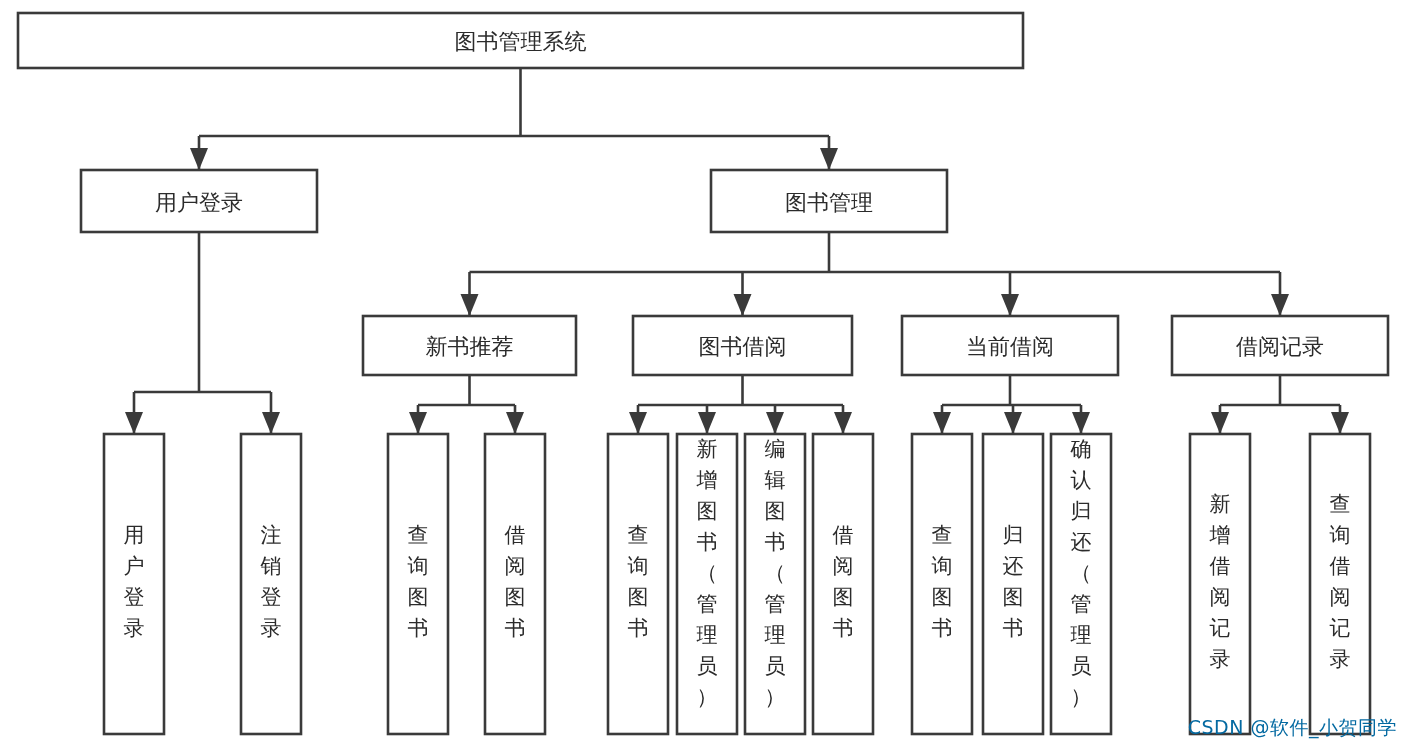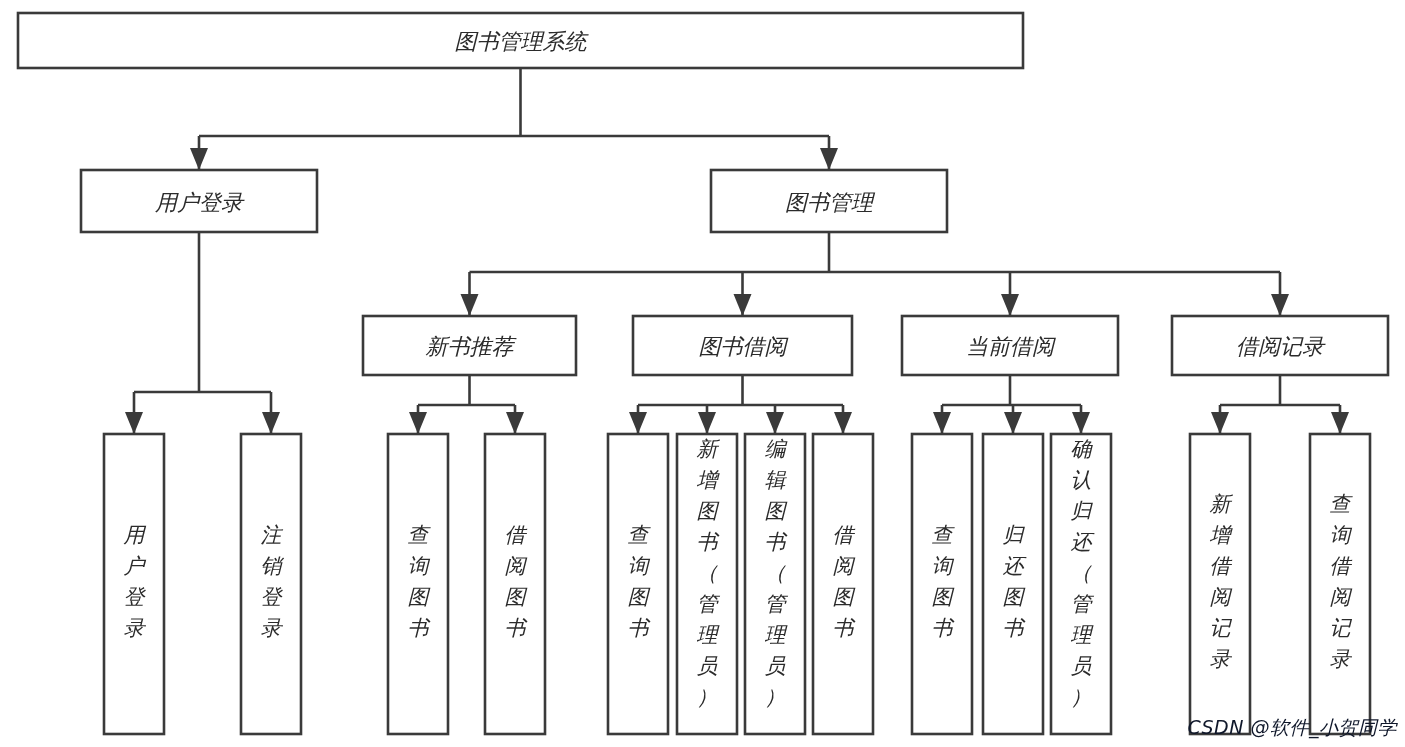--- a/index.html
+++ b/index.html
@@ -11,21 +11,20 @@
     width: 1405px;
     height: 747px;
     font-family: "DejaVu Sans", "Liberation Sans", sans-serif;
     overflow: hidden;
   }
   #diagram-root {
     position: relative;
     width: 1405px;
     height: 747px;
     background: #ffffff;
-    font-style: italic;
   }
   svg#tree-svg {
     position: absolute;
     top: 0;
     left: 0;
     width: 1405px;
     height: 747px;
     display: block;
   }
   .node-box {
@@ -53,21 +52,21 @@
   .node-label-v {
     fill: #2b2b2b;
     font-family: "DejaVu Sans", "Liberation Sans", sans-serif;
     font-size: 21px;
     text-anchor: middle;
   }
   .watermark-text {
     position: absolute;
     right: 8px;
     bottom: 6px;
-    color: #0f172a;
+    color: #0369a1;
     font-size: 19px;
     font-family: "DejaVu Sans", "Liberation Sans", sans-serif;
     white-space: nowrap;
     letter-spacing: 0.5px;
     user-select: none;
   }
 </style>
 </head>
 <body>
 

